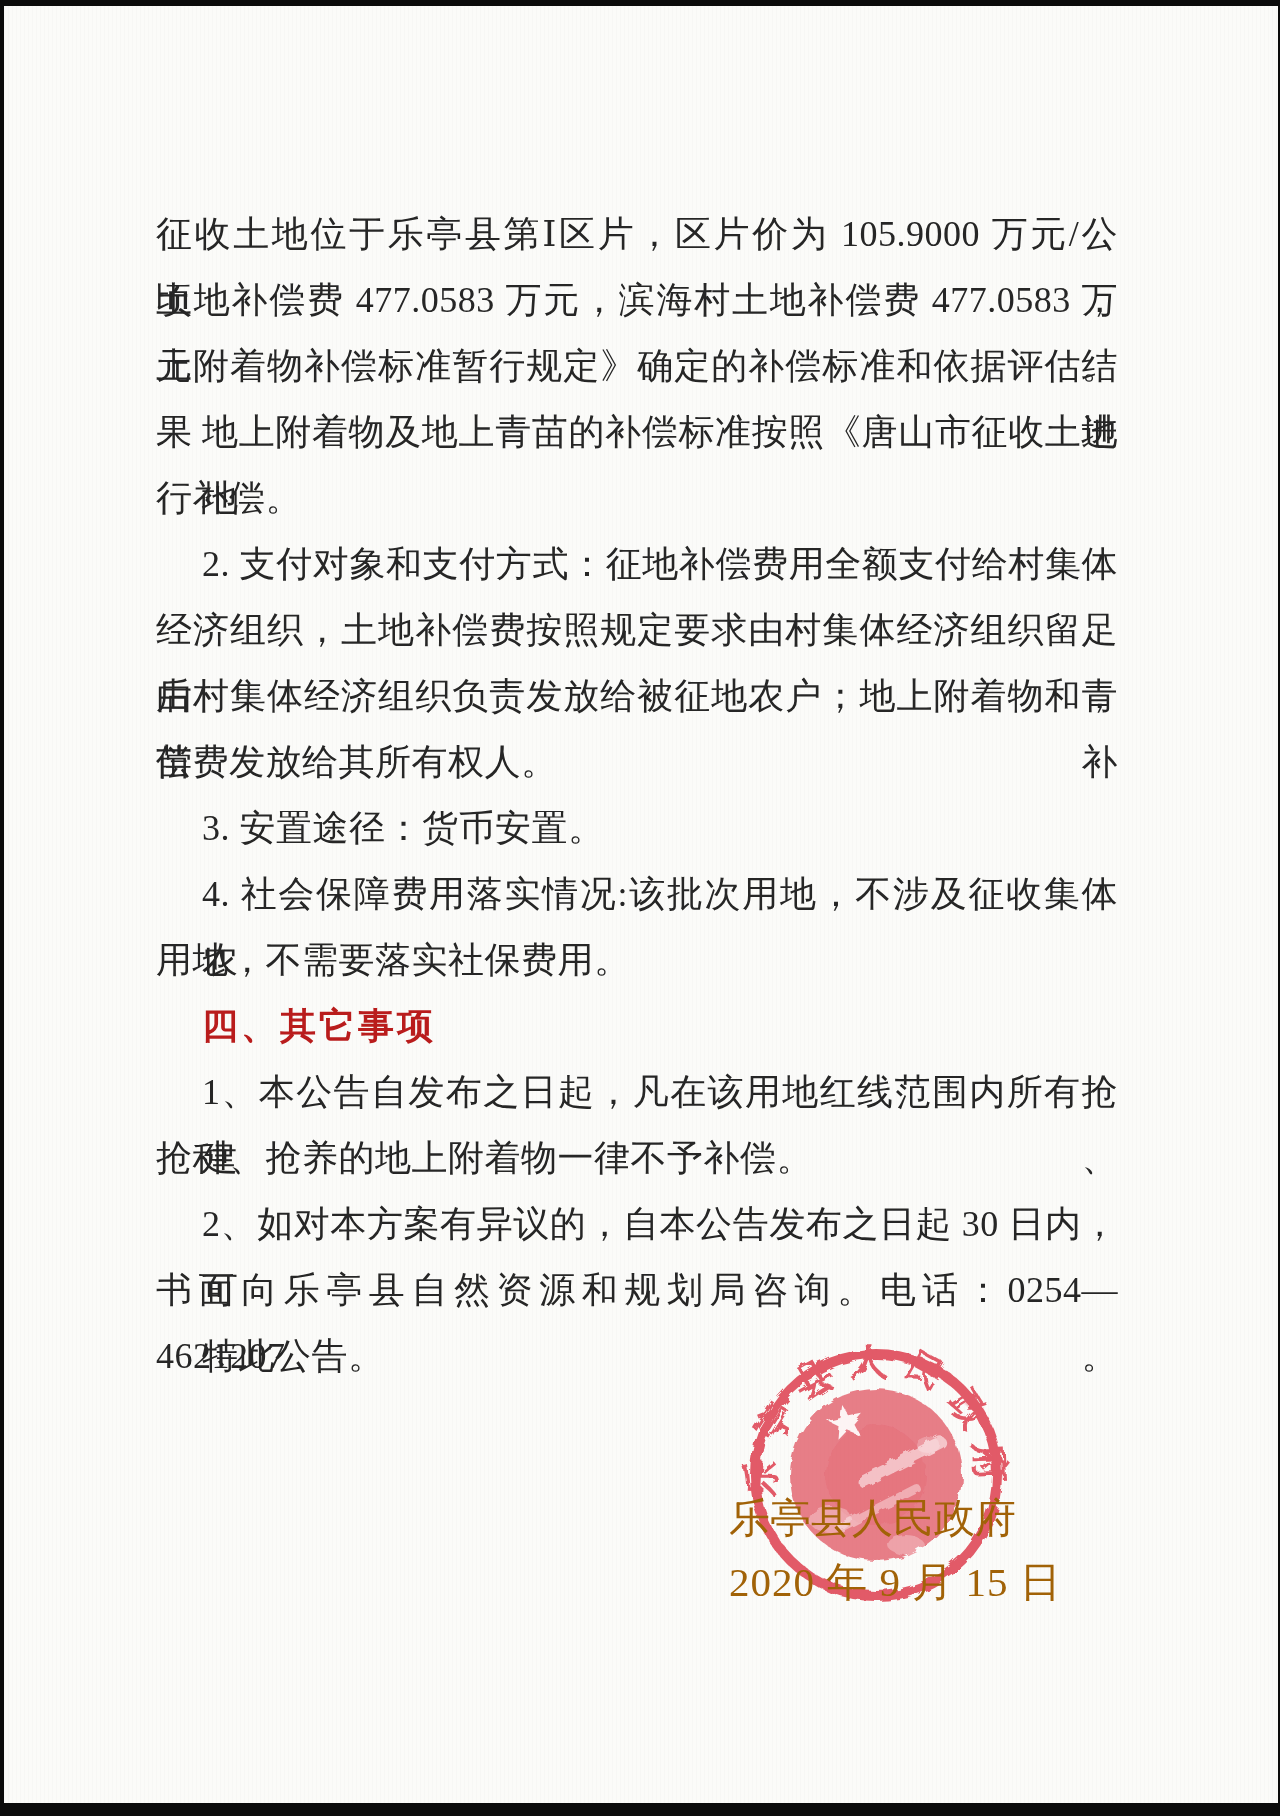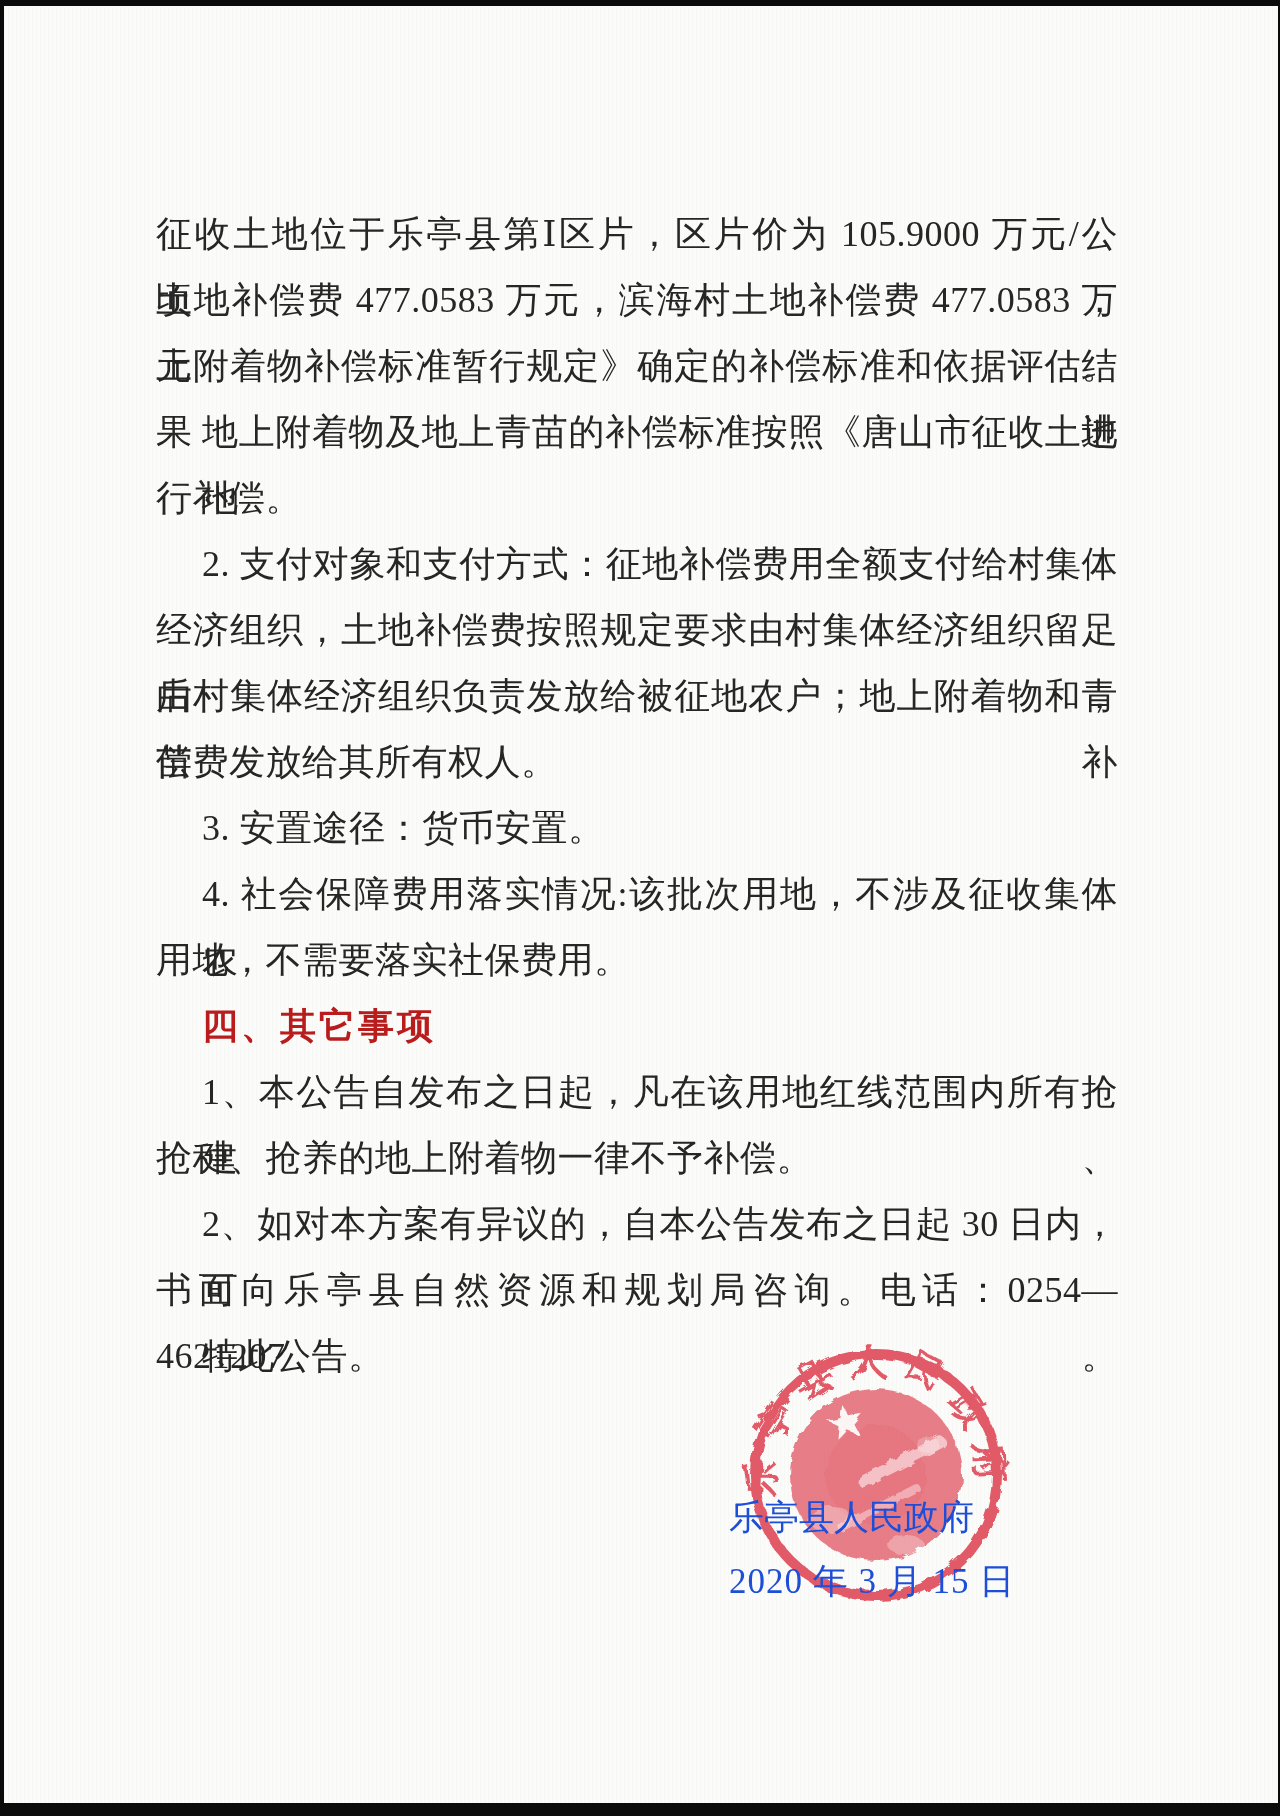--- a/index.html
+++ b/index.html
@@ -32,21 +32,21 @@
   .line.fill{text-align-last:justify;}
   .line.indent{padding-left:46px;}
   .line.bold{
     font-family:"Liberation Sans","DejaVu Sans",sans-serif;
     font-weight:700;letter-spacing:3px;color:#b91c1c;
   }
 
   .seal{position:absolute;left:726px;top:1325px;}
 
   .sig{
-    position:absolute;color:#1d4ed8;font-size:35px;
+    position:absolute;color:#a16207;font-size:41px;
     line-height:44px;white-space:nowrap;
   }
   .sig.name{left:729px;top:1496px;letter-spacing:0px;}
   .sig.date{left:729px;top:1560px;letter-spacing:1px;}
 </style>
 </head>
 <body>
 
 <div class="page">
 
@@ -96,15 +96,15 @@
         <ellipse cx="30" cy="70" rx="18" ry="10" opacity="0.28"></ellipse>
         <ellipse cx="52" cy="-30" rx="12" ry="8" opacity="0.22"></ellipse>
       </g>
       <text font-size="37" font-weight="bold" letter-spacing="15" font-family="Liberation Serif, DejaVu Serif, serif" fill="#e04e5c">
         <textPath href="#sealArc" startOffset="50%" text-anchor="middle">乐亭县人民政府</textPath>
       </text>
     </g>
   </svg>
 
   <div class="sig name">乐亭县人民政府</div>
-  <div class="sig date">2020 年 3 月 15 日</div>
+  <div class="sig date">2020 年 9 月 15 日</div>
 
 </div>
 
 </body></html>

